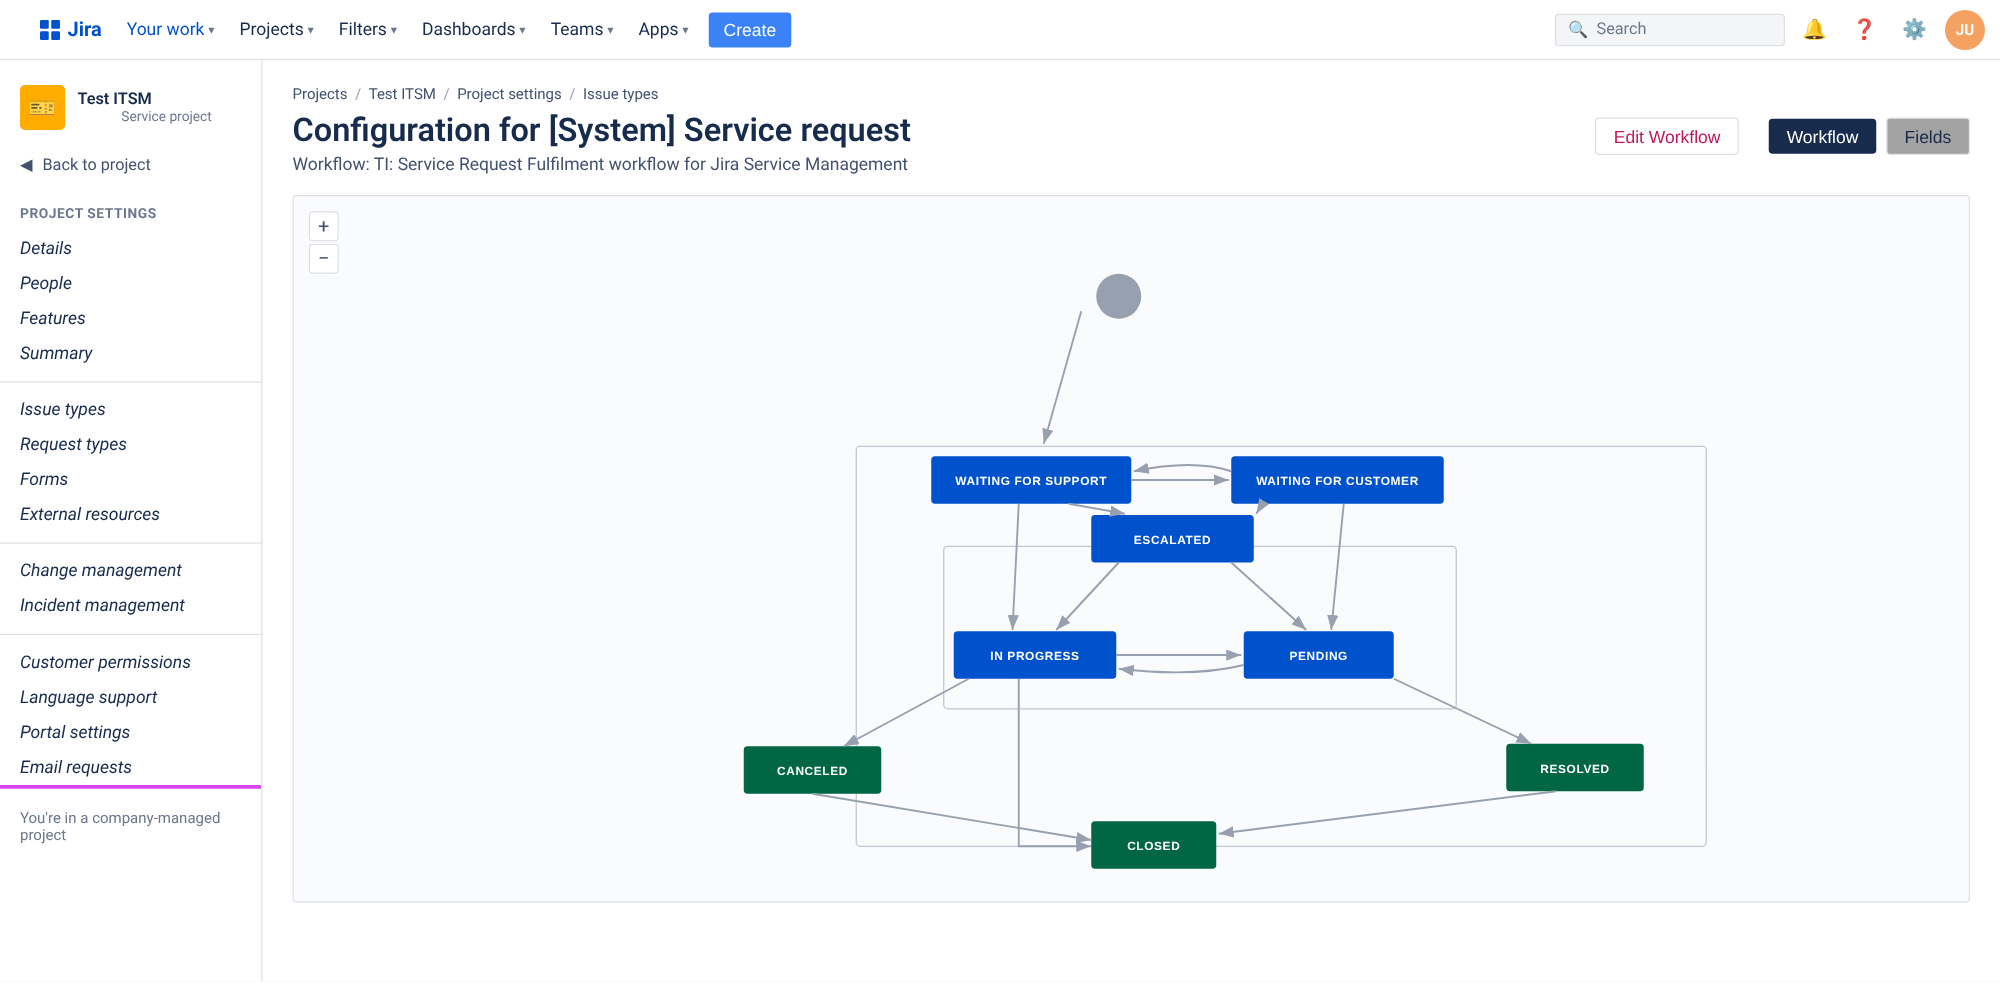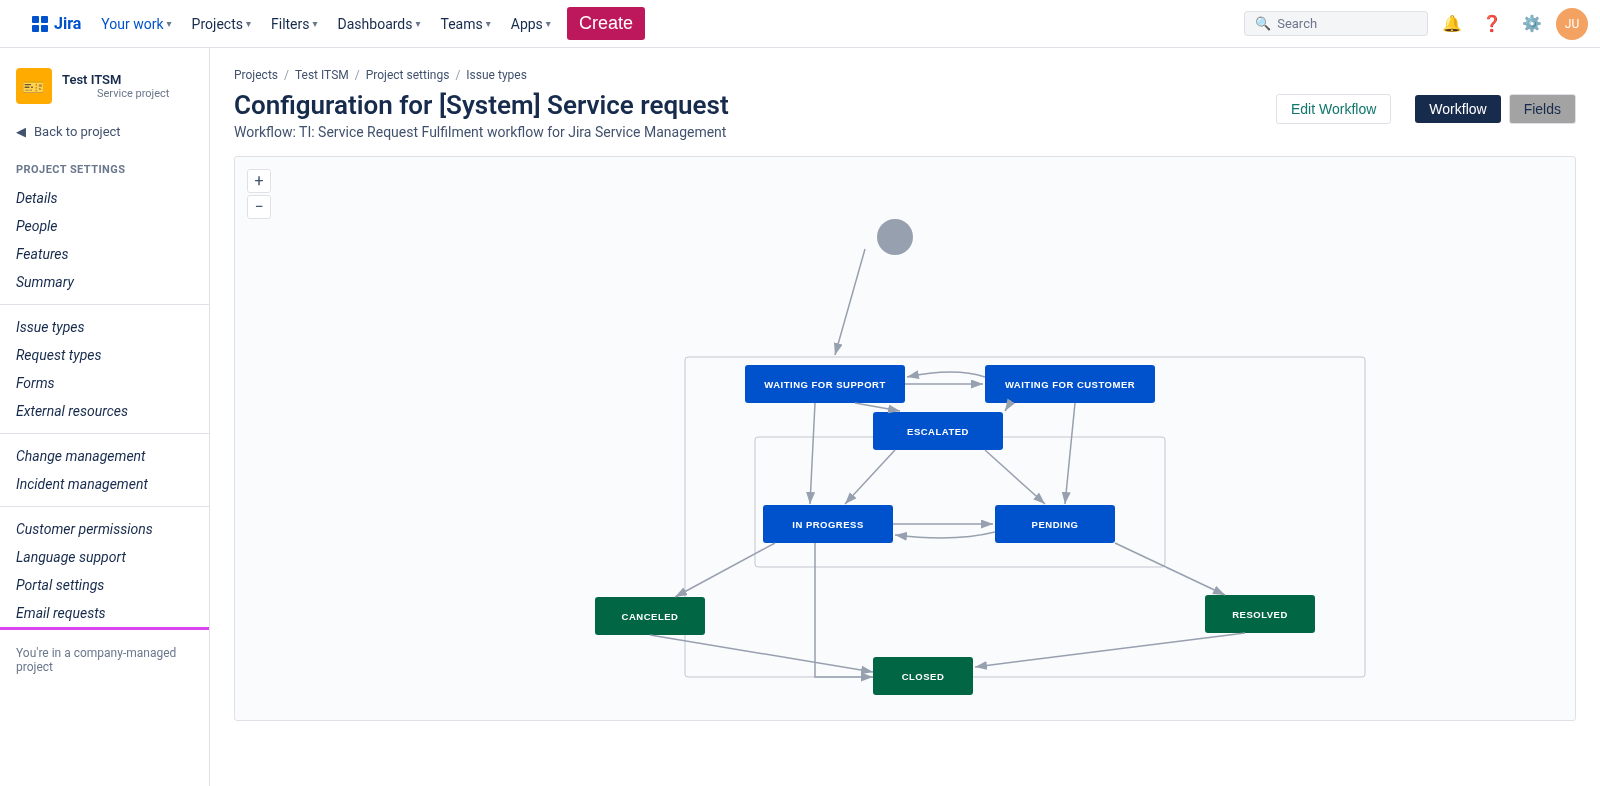--- a/index.html
+++ b/index.html
@@ -16,35 +16,35 @@
     .topnav-logo .grid-icon span { background: #0052cc; border-radius: 1px; width: 7px; height: 7px; }
     .jira-logo { color: #0052cc; font-weight: 700; font-size: 16px; }
     .nav-item {
       display: flex; align-items: center; gap: 3px;
       padding: 4px 8px; border-radius: 3px; cursor: pointer;
       font-size: 14px; color: #172b4d; white-space: nowrap;
     }
     .nav-item.active { color: #0052cc; }
     .nav-chevron { font-size: 10px; color: #6b778c; }
     .nav-create {
-      background: #be185d; color: #fff; border: none; border-radius: 3px;
-      padding: 6px 12px; font-size: 18px; font-weight: 500; cursor: pointer; margin-left: 4px;
+      background: #3b82f6; color: #fff; border: none; border-radius: 3px;
+      padding: 6px 12px; font-size: 14px; font-weight: 500; cursor: pointer; margin-left: 4px;
     }
     .topnav-right { margin-left: auto; display: flex; align-items: center; gap: 8px; }
     .search-box {
       display: flex; align-items: center; gap: 6px;
       border: 1px solid #dfe1e6; border-radius: 3px; padding: 4px 10px;
       width: 184px; background: #f4f5f7; cursor: text;
     }
     .search-box span { color: #6b778c; font-size: 13px; }
     .icon-btn {
       width: 32px; height: 32px; border-radius: 50%; display: flex; align-items: center; justify-content: center;
       cursor: pointer; color: #42526e; font-size: 16px;
     }
-    .avatar { width: 32px; height: 32px; border-radius: 50%; background: #f4a261; display: flex; align-items: center; justify-content: center; font-size: 12px; font-weight: 400; color: #fff; cursor: pointer; }
+    .avatar { width: 32px; height: 32px; border-radius: 50%; background: #f4a261; display: flex; align-items: center; justify-content: center; font-size: 12px; font-weight: 700; color: #fff; cursor: pointer; }
 
     
     .layout { display: flex; height: calc(100vh - 48px); overflow: hidden; }
 
     
     .sidebar {
       width: 210px; min-width: 210px; background: #fff;
       border-right: 1px solid #dfe1e6; overflow-y: auto;
       padding: 12px 0;
     }
@@ -75,21 +75,21 @@
     .breadcrumb a { color: #42526e; text-decoration: none; cursor: pointer; }
     .breadcrumb-sep { color: #97a0af; }
 
     
     .page-header { display: flex; align-items: flex-start; justify-content: space-between; margin-bottom: 16px; }
     .page-title { font-size: 26px; font-weight: 600; color: #172b4d; margin-bottom: 4px; }
     .page-subtitle { font-size: 14px; color: #42526e; }
     .header-actions { display: flex; align-items: center; gap: 8px; margin-top: 4px; }
     .btn-edit-workflow {
       padding: 6px 14px; border: 1px solid #dfe1e6; border-radius: 3px;
-      background: #fff; cursor: pointer; font-size: 14px; color: #0f766e;
+      background: #fff; cursor: pointer; font-size: 14px; color: #be185d;
     }
     .btn-workflow {
       padding: 6px 14px; border: none; border-radius: 3px;
       background: #172b4d; cursor: pointer; font-size: 14px; color: #fff; font-weight: 500; margin-left: 16px;
     }
     .btn-fields {
       padding: 6px 14px; border: 1px solid #dfe1e6; border-radius: 3px;
       background: #a3a3a3; cursor: pointer; font-size: 14px; color: #172b4d;
     }
 

